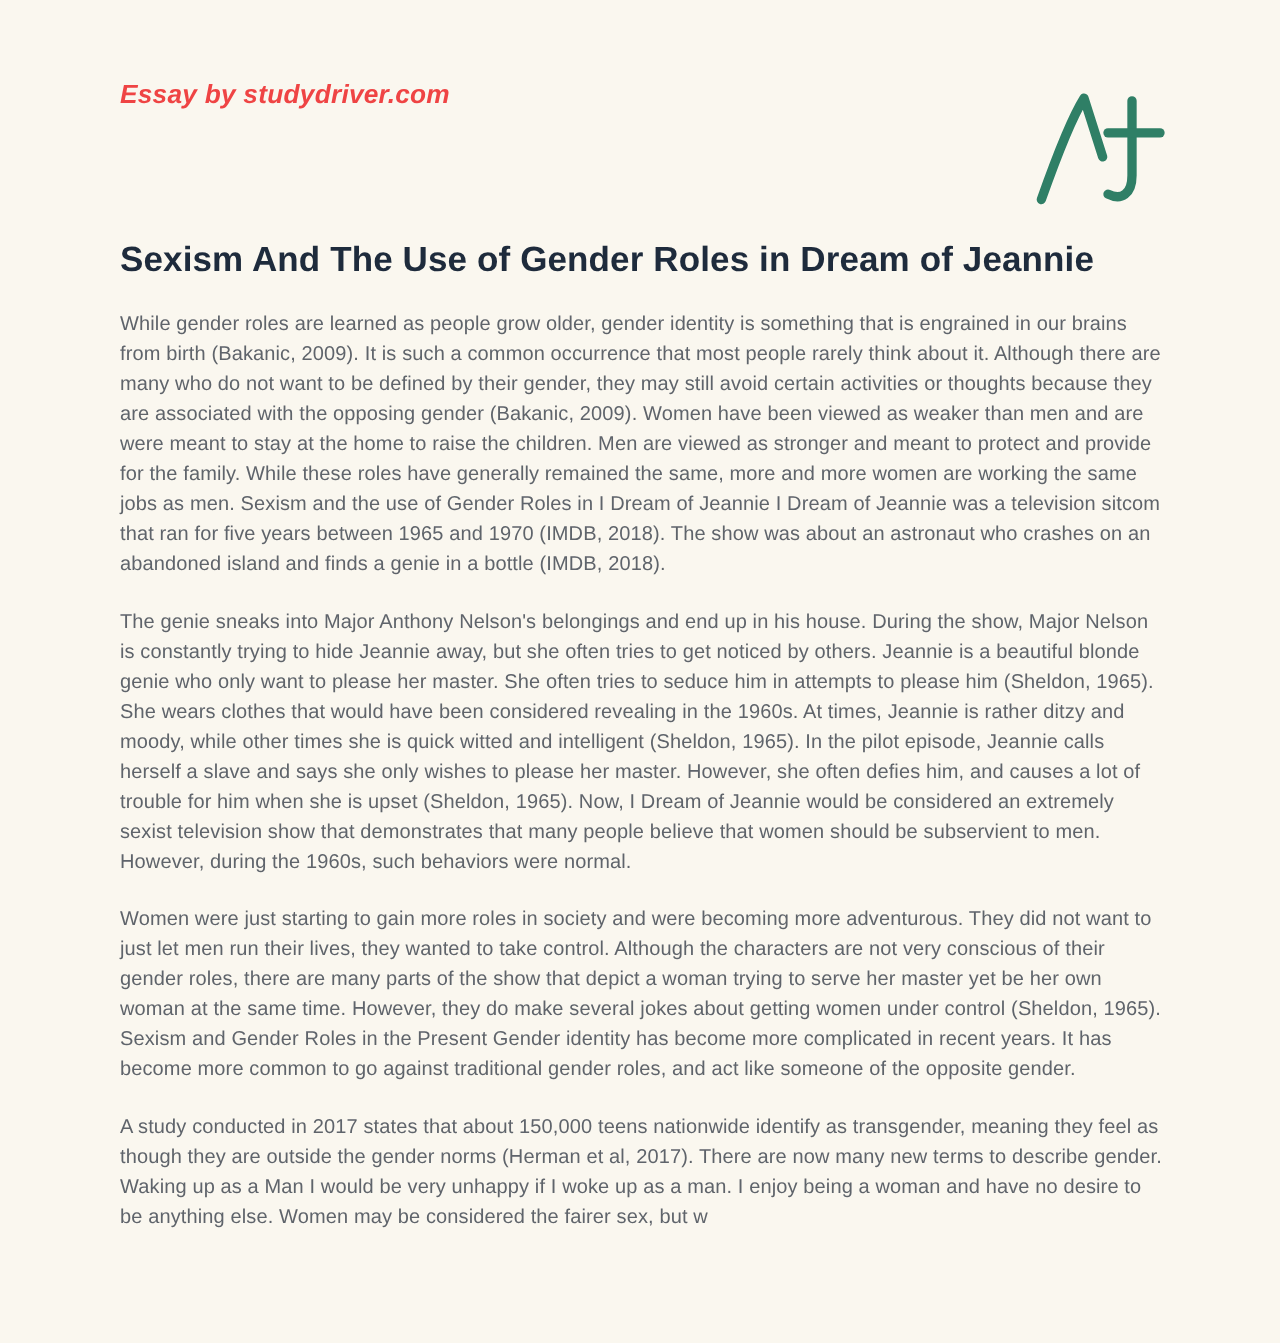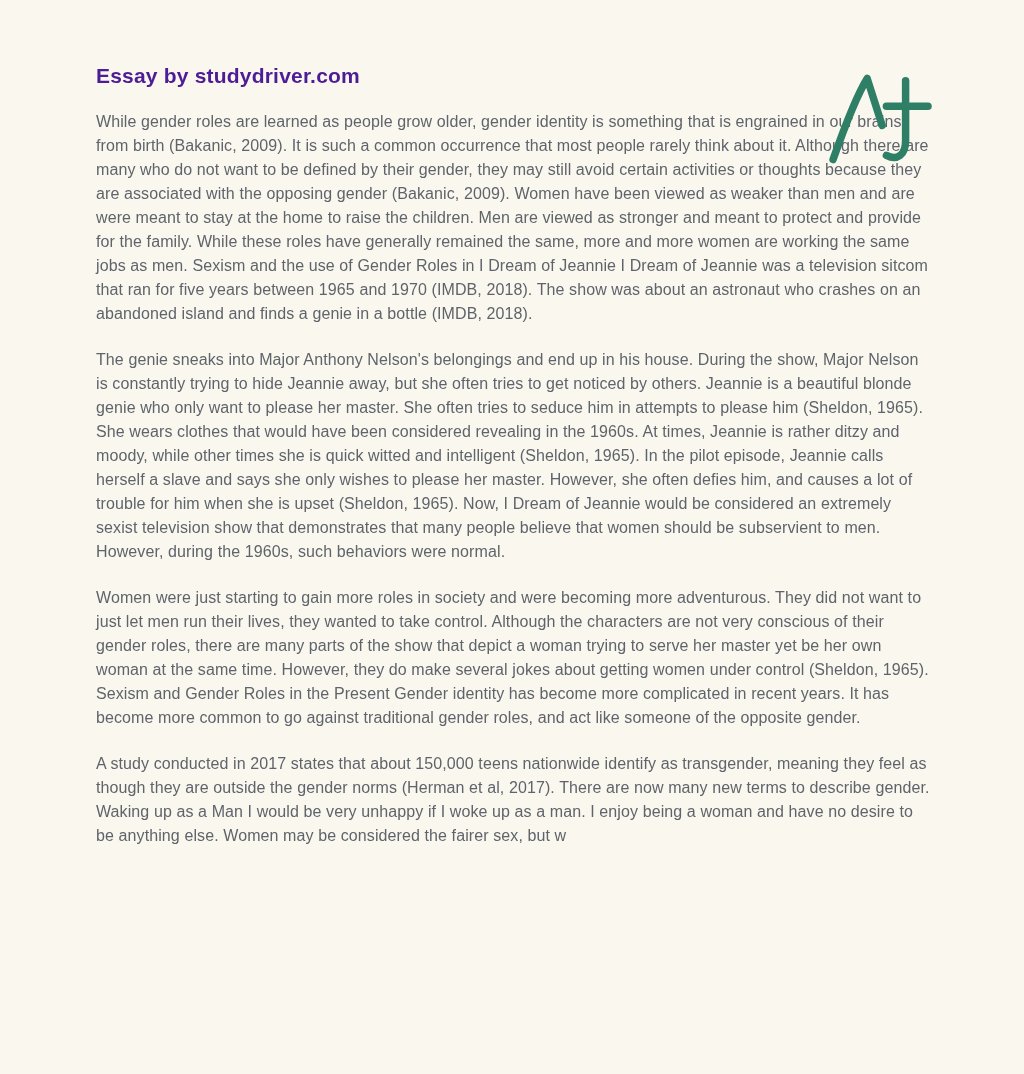--- a/index.html
+++ b/index.html
@@ -14,22 +14,23 @@
   }
   .page {
     position: relative;
     width: 1024px;
     height: 1074px;
     padding: 64px 94px 0 96px;
   }
   .byline {
     font-size: 21px;
     font-weight: 700;
-    color: #4c1d95;
+    color: #ef4444;
     letter-spacing: 0.2px;
+    font-style: italic;
   }
   .source {
     margin-top: 26px;
     max-width: 618px;
     font-size: 15px;
     line-height: 23px;
     color: #90909a;
   }
   .source-url {
     color: #f4705c;
@@ -73,20 +74,21 @@
 
 
   <div class="logo">
     <svg viewBox="0 0 100 90" fill="none" xmlns="http://www.w3.org/2000/svg">
       <path d="M6 84 C18 50 28 24 38 8 L52 52" stroke="#2f7f66" stroke-width="7" stroke-linecap="round" stroke-linejoin="round" fill="none"></path>
       <path d="M74 10 L74 66 C74 80 66 85 56 80" stroke="#2f7f66" stroke-width="7" stroke-linecap="round" fill="none"></path>
       <path d="M56 34 L95 34" stroke="#2f7f66" stroke-width="7" stroke-linecap="round" fill="none"></path>
     </svg>
   </div>
 
+  <h1 class="title">Sexism And The Use of Gender Roles in Dream of Jeannie</h1>
 
   <div class="body">
     <p>While gender roles are learned as people grow older, gender identity is something that is engrained in our brains from birth (Bakanic, 2009). It is such a common occurrence that most people rarely think about it. Although there are many who do not want to be defined by their gender, they may still avoid certain activities or thoughts because they are associated with the opposing gender (Bakanic, 2009). Women have been viewed as weaker than men and are were meant to stay at the home to raise the children. Men are viewed as stronger and meant to protect and provide for the family. While these roles have generally remained the same, more and more women are working the same jobs as men. Sexism and the use of Gender Roles in I Dream of Jeannie I Dream of Jeannie was a television sitcom that ran for five years between 1965 and 1970 (IMDB, 2018). The show was about an astronaut who crashes on an abandoned island and finds a genie in a bottle (IMDB, 2018).</p>
     <p>The genie sneaks into Major Anthony Nelson's belongings and end up in his house. During the show, Major Nelson is constantly trying to hide Jeannie away, but she often tries to get noticed by others. Jeannie is a beautiful blonde genie who only want to please her master. She often tries to seduce him in attempts to please him (Sheldon, 1965). She wears clothes that would have been considered revealing in the 1960s. At times, Jeannie is rather ditzy and moody, while other times she is quick witted and intelligent (Sheldon, 1965). In the pilot episode, Jeannie calls herself a slave and says she only wishes to please her master. However, she often defies him, and causes a lot of trouble for him when she is upset (Sheldon, 1965). Now, I Dream of Jeannie would be considered an extremely sexist television show that demonstrates that many people believe that women should be subservient to men. However, during the 1960s, such behaviors were normal.</p>
     <p>Women were just starting to gain more roles in society and were becoming more adventurous. They did not want to just let men run their lives, they wanted to take control. Although the characters are not very conscious of their gender roles, there are many parts of the show that depict a woman trying to serve her master yet be her own woman at the same time. However, they do make several jokes about getting women under control (Sheldon, 1965). Sexism and Gender Roles in the Present Gender identity has become more complicated in recent years. It has become more common to go against traditional gender roles, and act like someone of the opposite gender.</p>
     <p>A study conducted in 2017 states that about 150,000 teens nationwide identify as transgender, meaning they feel as though they are outside the gender norms (Herman et al, 2017). There are now many new terms to describe gender. Waking up as a Man I would be very unhappy if I woke up as a man. I enjoy being a woman and have no desire to be anything else. Women may be considered the fairer sex, but w</p>
   </div>
 
 </div>
 

